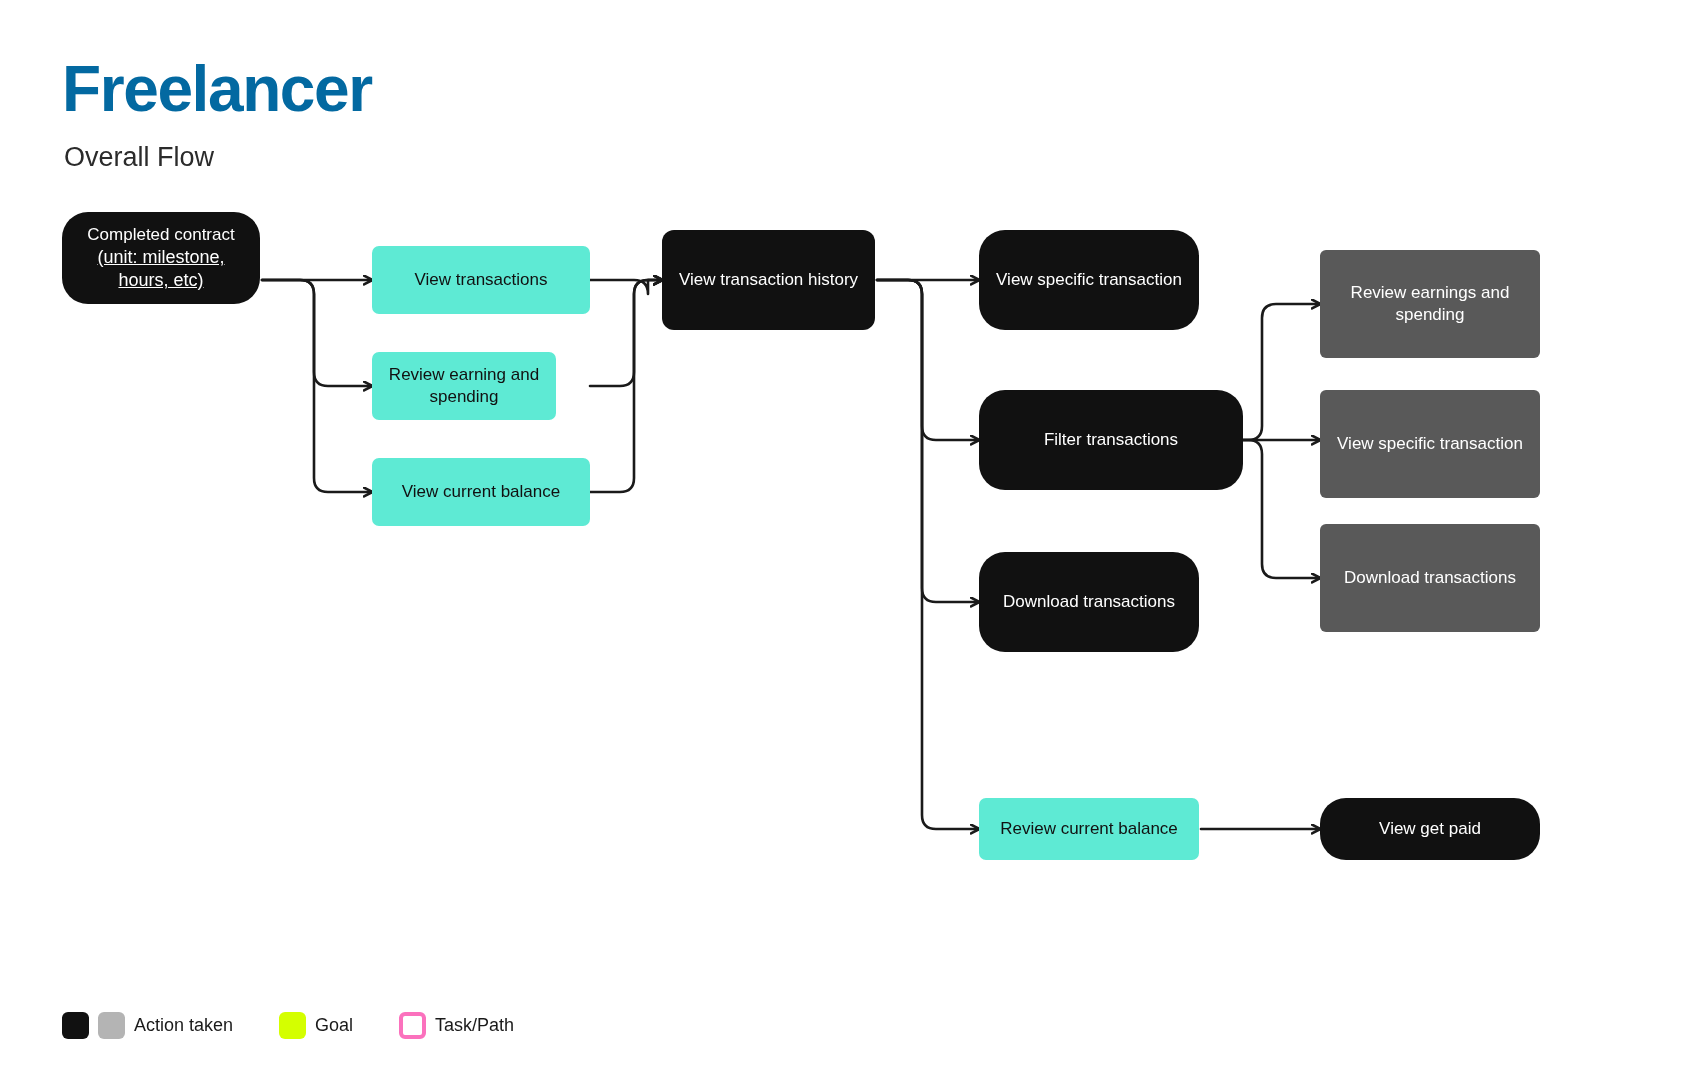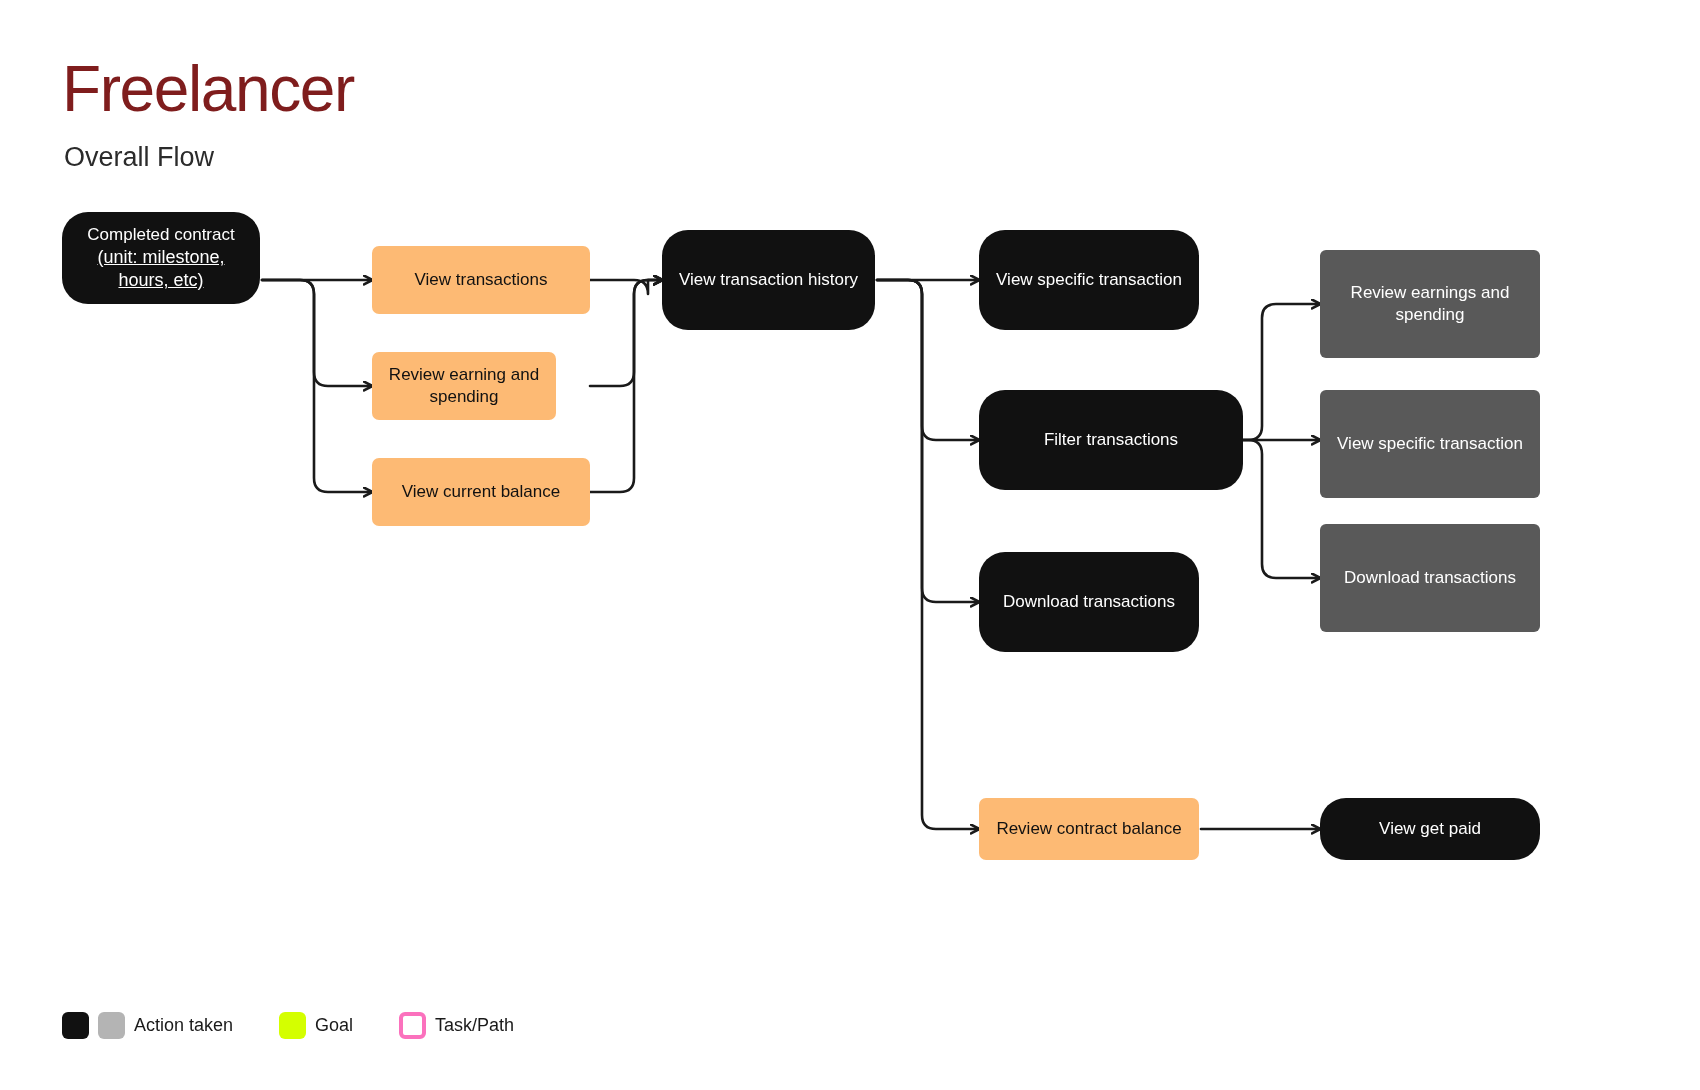--- a/index.html
+++ b/index.html
@@ -44,33 +44,33 @@
     border-radius: 26px;
     font-size: 17px;
   }
   .t-action-gray {      
     background: #595959;
     color: #ffffff;
     border-radius: 6px;
     font-size: 17px;
   }
   .t-goal {             
-    background: #fdba74;
+    background: #5eead4;
     color: #111111;
     border-radius: 7px;
     font-size: 17px;
   }
 
   
   #title {
     position: absolute;
     left: 62px; top: 57px;
     font-size: 64px;
-    font-weight: 400;
-    color: #7f1d1d;
+    font-weight: 700;
+    color: #0369a1;
     letter-spacing: -1.4px;
     line-height: 1;
   }
   #subtitle {
     position: absolute;
     left: 64px; top: 142px;
     font-size: 27px;
     font-weight: 400;
     color: #2b2b2b;
   }
@@ -148,34 +148,34 @@
       </div>
       <div class="node t-goal" style="left: 372px; top: 246px; width: 218px; height: 68px;">
         <span class="lbl">View transactions</span>
       </div>
       <div class="node t-goal" style="left: 372px; top: 352px; width: 184px; height: 68px;">
         <span class="lbl">Review earning and spending</span>
       </div>
       <div class="node t-goal" style="left: 372px; top: 458px; width: 218px; height: 68px;">
         <span class="lbl">View current balance</span>
       </div>
-      <div class="node t-action" style="left: 662px; top: 230px; width: 213px; height: 100px;">
+      <div class="node t-action" style="left: 662px; top: 230px; width: 213px; height: 100px; border-radius: 12px;">
         <span class="lbl">View transaction history</span>
       </div>
       <div class="node t-action" style="left: 979px; top: 230px; width: 220px; height: 100px;">
         <span class="lbl">View specific transaction</span>
       </div>
       <div class="node t-action" style="left: 979px; top: 390px; width: 264px; height: 100px;">
         <span class="lbl">Filter transactions</span>
       </div>
       <div class="node t-action" style="left: 979px; top: 552px; width: 220px; height: 100px;">
         <span class="lbl">Download transactions</span>
       </div>
       <div class="node t-goal" style="left: 979px; top: 798px; width: 220px; height: 62px;">
-        <span class="lbl">Review contract balance</span>
+        <span class="lbl">Review current balance</span>
       </div>
       <div class="node t-action-gray" style="left: 1320px; top: 250px; width: 220px; height: 108px;">
         <span class="lbl">Review earnings and spending</span>
       </div>
       <div class="node t-action-gray" style="left: 1320px; top: 390px; width: 220px; height: 108px;">
         <span class="lbl">View specific transaction</span>
       </div>
       <div class="node t-action-gray" style="left: 1320px; top: 524px; width: 220px; height: 108px;">
         <span class="lbl">Download transactions</span>
       </div>

